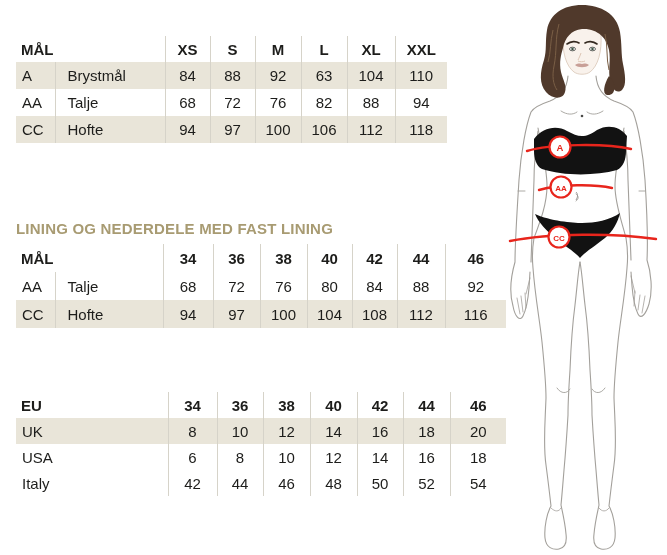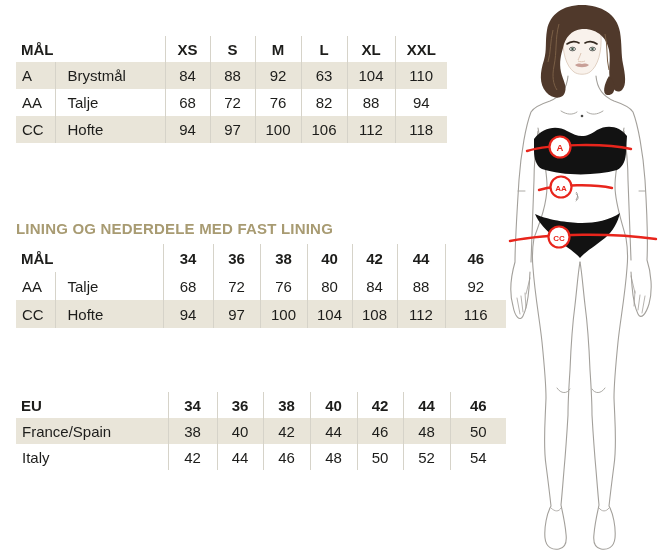--- a/index.html
+++ b/index.html
@@ -167,28 +167,38 @@
           <th class="h-num col-line">36</th>
           <th class="h-num col-line">38</th>
           <th class="h-num col-line">40</th>
           <th class="h-num col-line">42</th>
           <th class="h-num col-line">44</th>
           <th class="h-num col-line">46</th>
         </tr>
       </thead>
       <tbody>
         <tr class="shaded">
-          <td colspan="1" class="c-code">France/Spain</td>
-          <td class="c-val col-line">38</td>
-          <td class="c-val col-line">40</td>
-          <td class="c-val col-line">42</td>
-          <td class="c-val col-line">44</td>
-          <td class="c-val col-line">46</td>
-          <td class="c-val col-line">48</td>
-          <td class="c-val col-line">50</td>
+          <td colspan="1" class="c-code">UK</td>
+          <td class="c-val col-line">8</td>
+          <td class="c-val col-line">10</td>
+          <td class="c-val col-line">12</td>
+          <td class="c-val col-line">14</td>
+          <td class="c-val col-line">16</td>
+          <td class="c-val col-line">18</td>
+          <td class="c-val col-line">20</td>
+        </tr>
+        <tr>
+          <td colspan="1" class="c-code">USA</td>
+          <td class="c-val col-line">6</td>
+          <td class="c-val col-line">8</td>
+          <td class="c-val col-line">10</td>
+          <td class="c-val col-line">12</td>
+          <td class="c-val col-line">14</td>
+          <td class="c-val col-line">16</td>
+          <td class="c-val col-line">18</td>
         </tr>
         <tr>
           <td colspan="1" class="c-code">Italy</td>
           <td class="c-val col-line">42</td>
           <td class="c-val col-line">44</td>
           <td class="c-val col-line">46</td>
           <td class="c-val col-line">48</td>
           <td class="c-val col-line">50</td>
           <td class="c-val col-line">52</td>
           <td class="c-val col-line">54</td>

